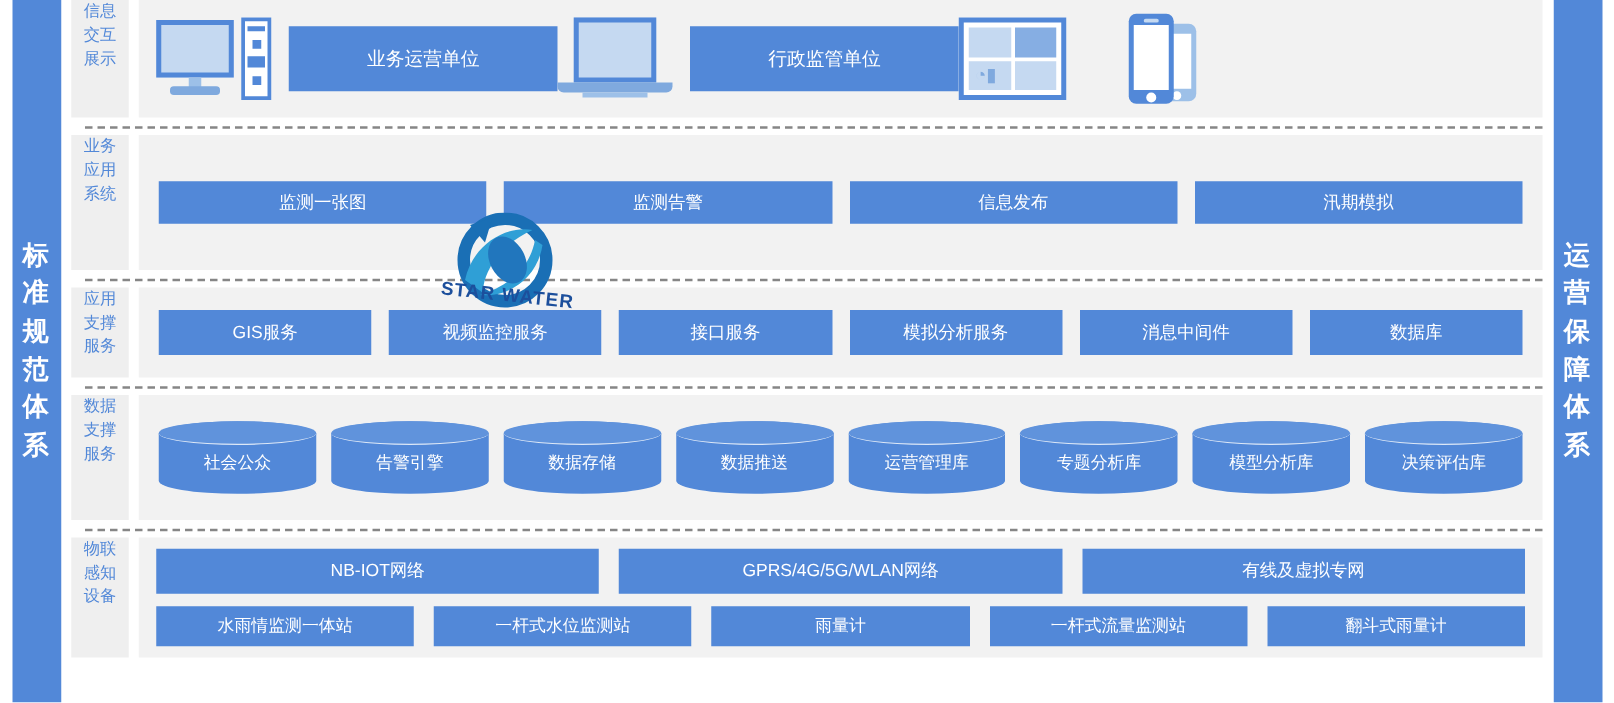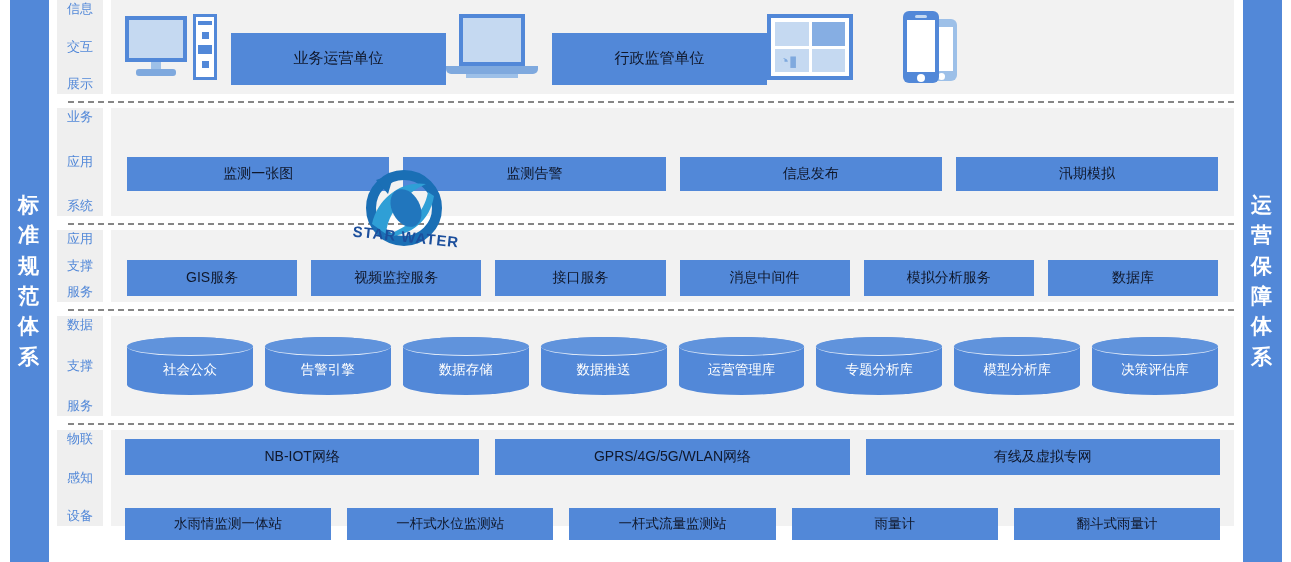--- a/index.html
+++ b/index.html
@@ -59,21 +59,21 @@
 
   .row-label {
     flex: 0 0 46px;
     background: #efefef;
     color: #5288d8;
     font-size: 13px;
     line-height: 1.45;
     display: flex;
     flex-direction: column;
     align-items: center;
-    justify-content: space-between;
+    justify-content: flex-start;
     text-align: center;
     margin-right: 8px;
   }
   .row-label span { display: block; white-space: nowrap; }
 
   .row-body {
     flex: 1 1 auto;
     background: #f2f2f2;
     display: flex;
     flex-direction: column;
@@ -91,29 +91,28 @@
     position: absolute;
     left: 11px;
     right: 0;
     top: 50%;
     border-top: 2px dashed #868686;
   }
 
   
   .chip {
     background: #5288d8;
-    color: #0f172a;
+    color: #ffffff;
     font-size: 14px;
     display: flex;
     align-items: center;
     justify-content: center;
     text-align: center;
     height: 36px;
     white-space: nowrap;
-    margin-top: 23px;
   }
 
   
   .r1-body { flex-direction: row; align-items: center; gap: 0; height: 94px; padding: 0 14px; }
   .r1-group { display: flex; align-items: center; flex: 1 1 0; }
   .r1-group .chip { flex: 1 1 auto; height: 52px; font-size: 15px; }
   .r1-icon { flex: 0 0 auto; display: flex; align-items: flex-end; justify-content: center; }
 
   
   .ico-desktop { width: 92px; height: 66px; position: relative; margin-right: 14px; }
@@ -385,22 +384,22 @@
       <div class="row-label">
         <span>应用</span>
         <span>支撑</span>
         <span>服务</span>
       </div>
       <div class="row-body r3-body">
         <div class="grid6">
           <div class="chip">GIS服务</div>
           <div class="chip">视频监控服务</div>
           <div class="chip">接口服务</div>
+          <div class="chip">模拟分析服务</div>
           <div class="chip">消息中间件</div>
-          <div class="chip">模拟分析服务</div>
           <div class="chip">数据库</div>
         </div>
       </div>
     </div>
 
     <div class="sep"></div>
 
     <div class="row">
       <div class="row-label">
         <span>数据</span>
@@ -447,22 +446,22 @@
       </div>
       <div class="row-body r5-body">
         <div class="grid3">
           <div class="chip">NB-IOT网络</div>
           <div class="chip">GPRS/4G/5G/WLAN网络</div>
           <div class="chip">有线及虚拟专网</div>
         </div>
         <div class="grid5">
           <div class="chip">水雨情监测一体站</div>
           <div class="chip">一杆式水位监测站</div>
+          <div class="chip">雨量计</div>
           <div class="chip">一杆式流量监测站</div>
-          <div class="chip">雨量计</div>
           <div class="chip">翻斗式雨量计</div>
         </div>
       </div>
     </div>
 
   </div>
 
   <div id="watermark">
     <svg width="130" height="90" viewBox="0 0 130 90">
       <g transform="translate(24,2)">

